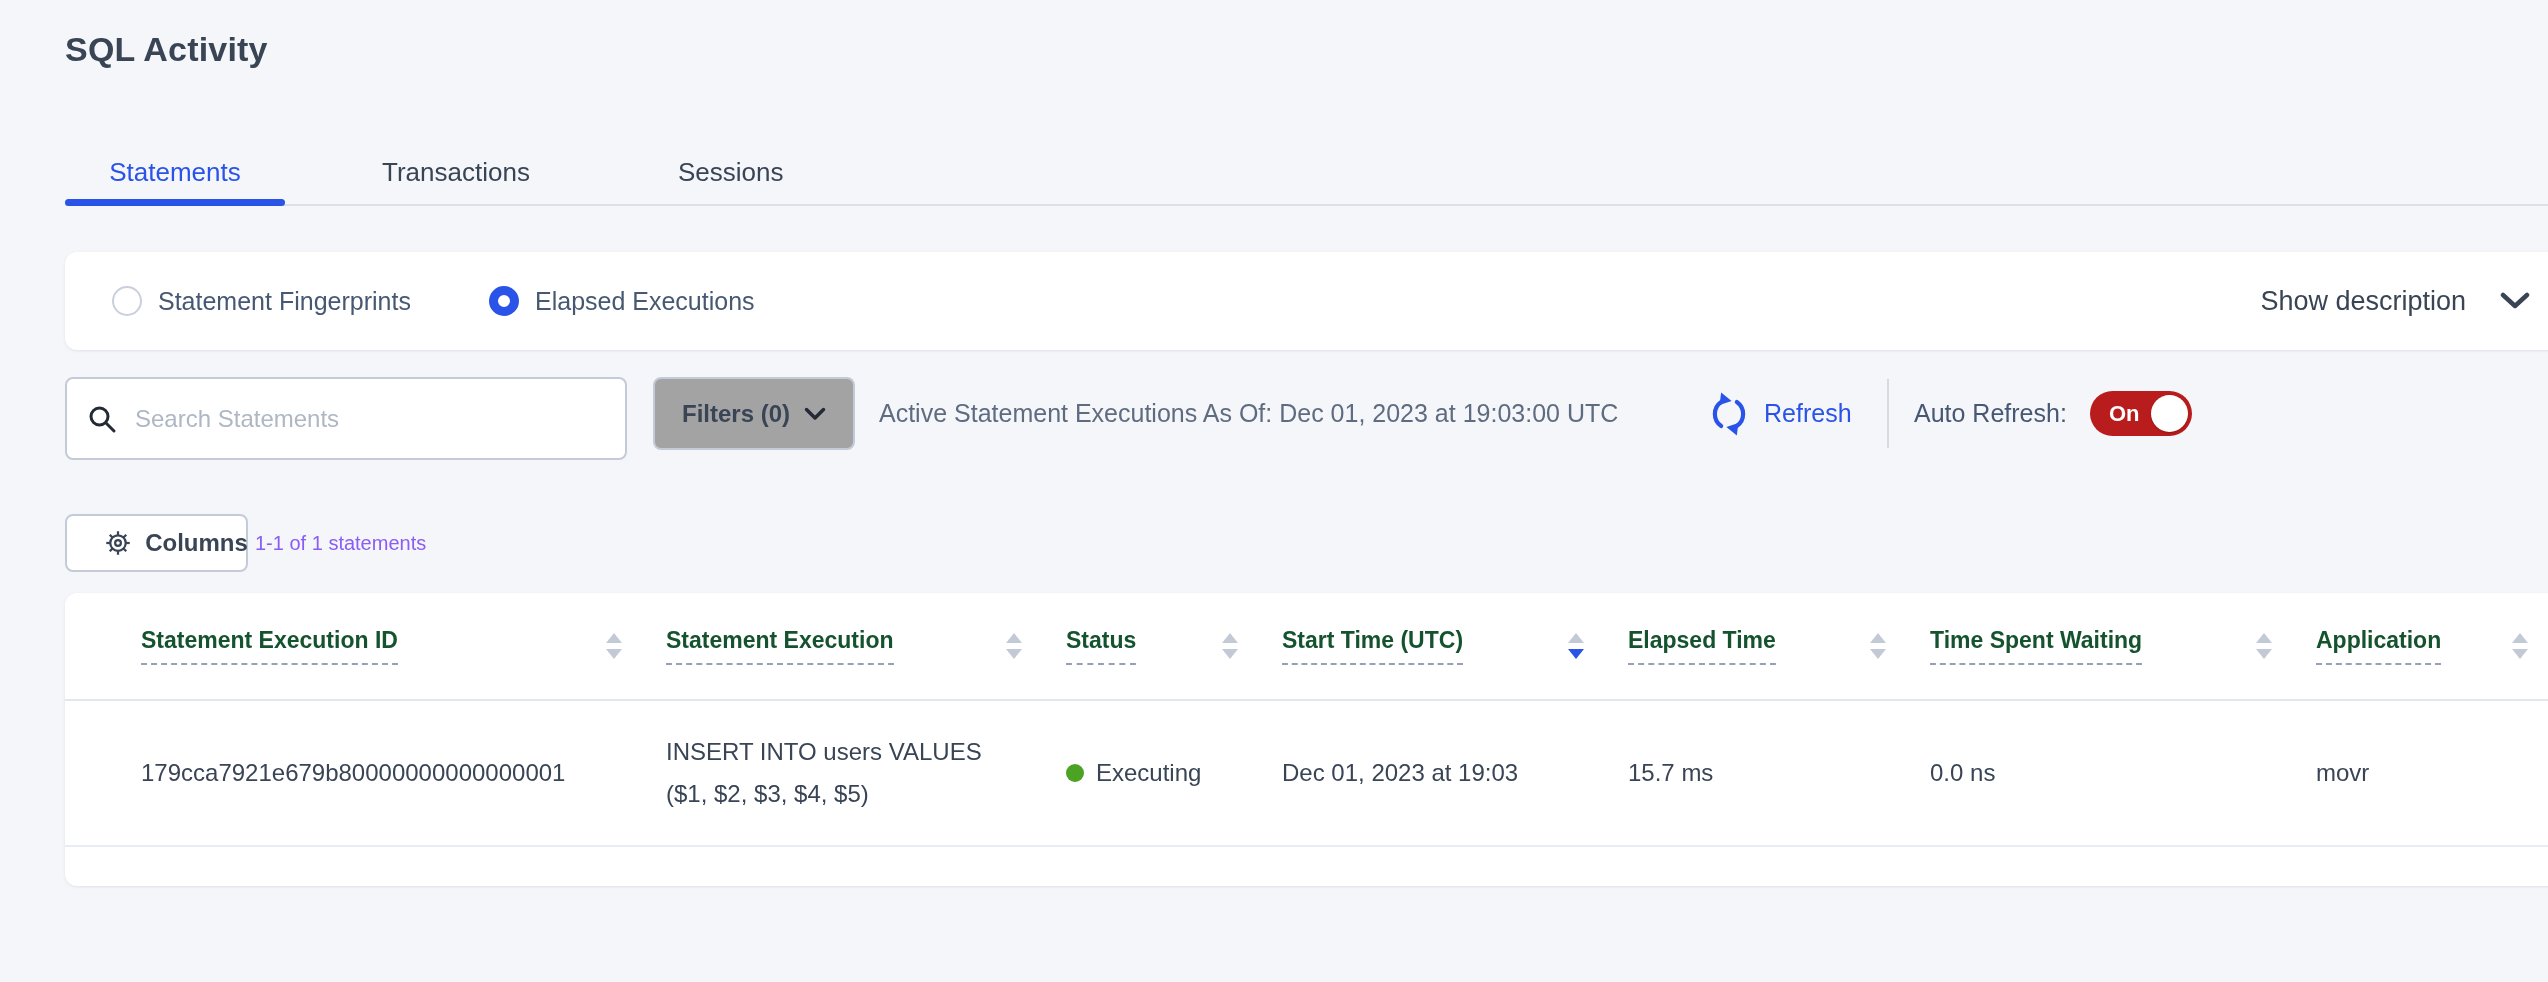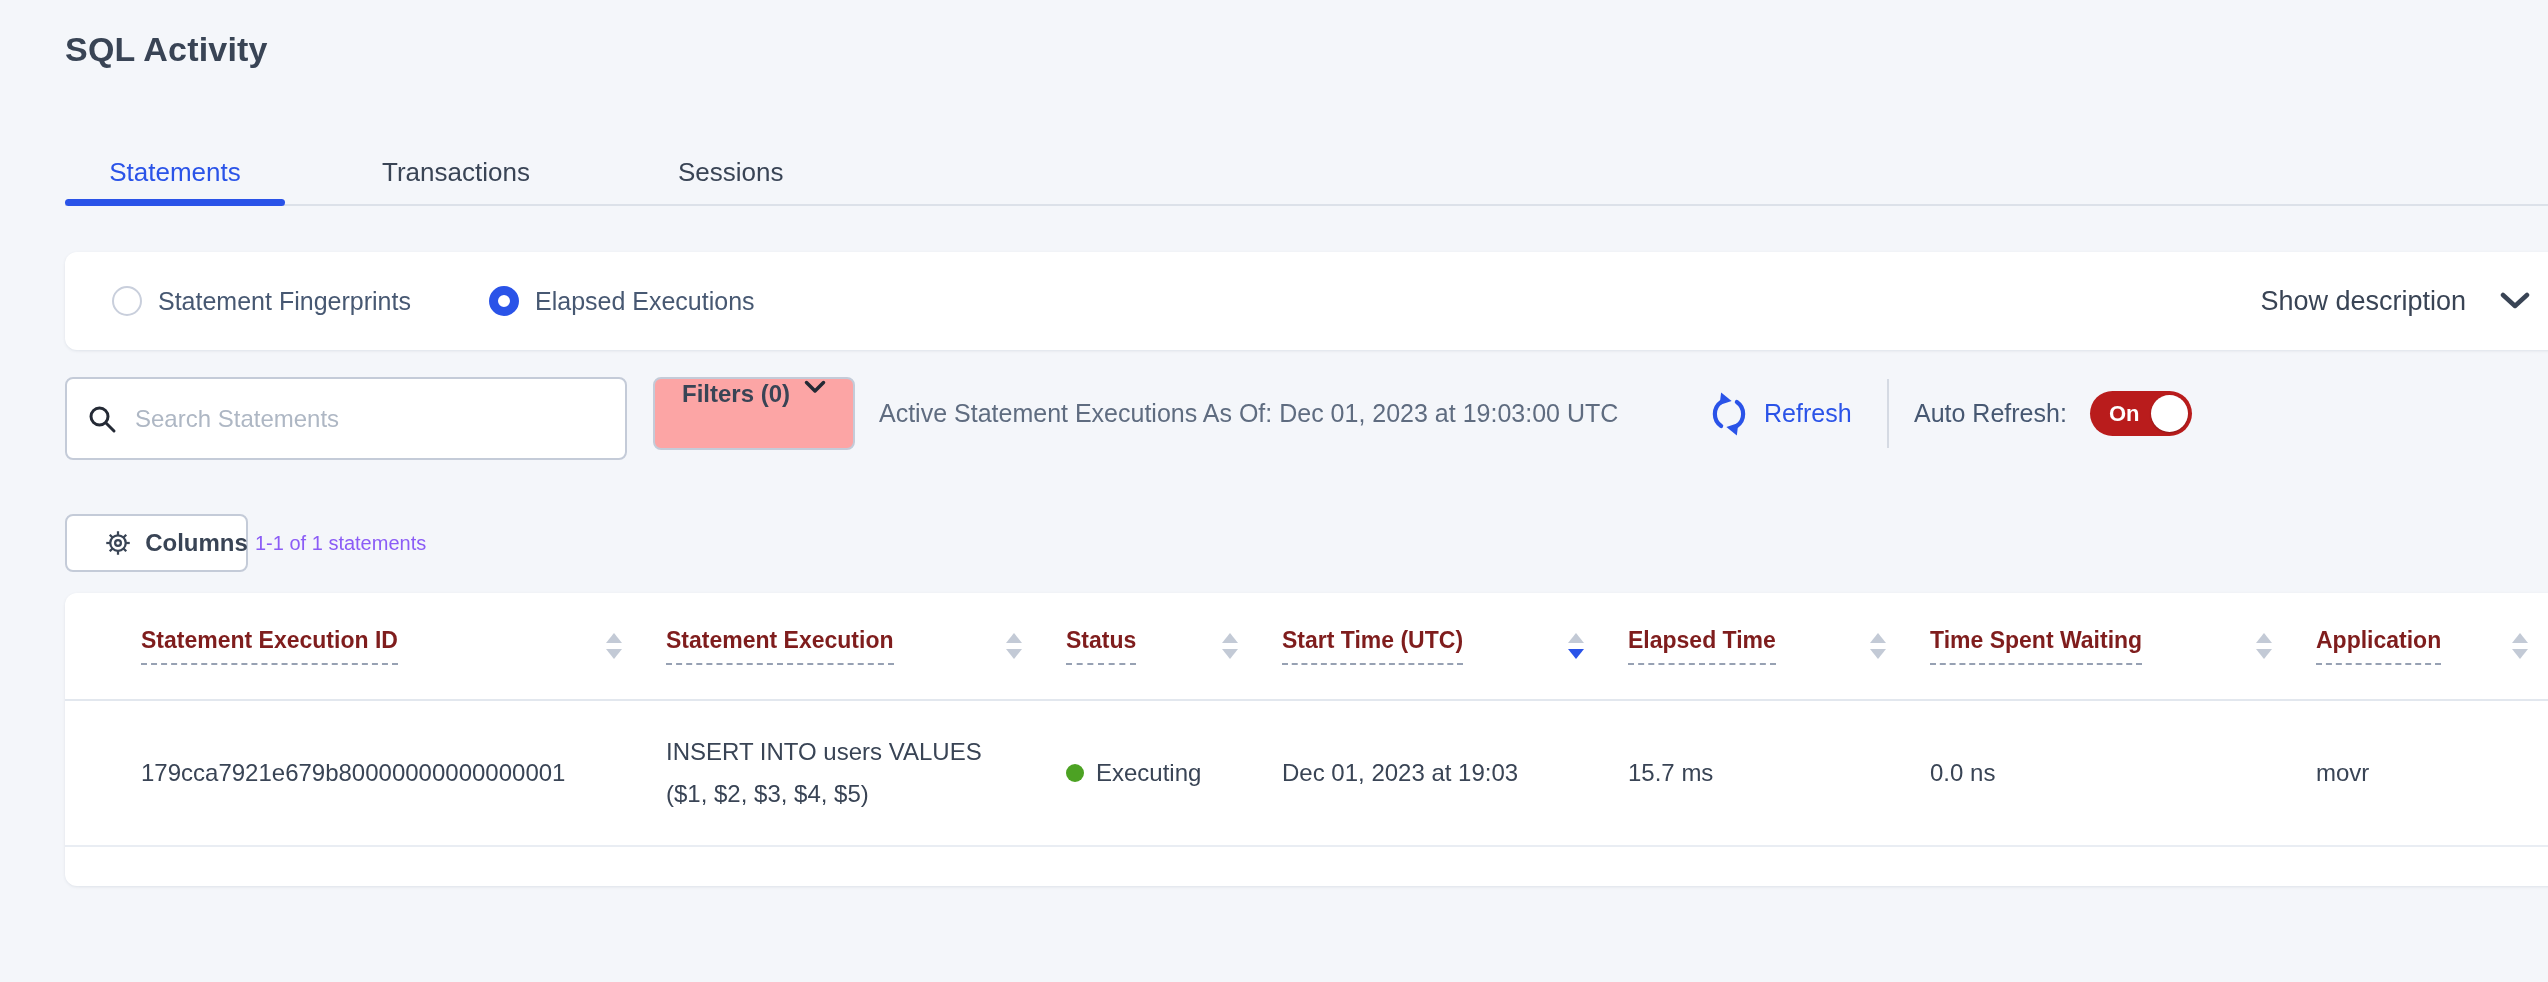--- a/index.html
+++ b/index.html
@@ -53,22 +53,22 @@
     background:#fff;border:2px solid #C4CBD8;border-radius:8px;
     display:flex;align-items:center;padding:0 20px;gap:16px;
   }
   .search-box input{
     border:none;outline:none;flex:1;font-family:"Liberation Sans",sans-serif;
     font-size:24px;color:#394455;background:transparent;
   }
   .search-box input::placeholder{color:#AEB7C4;}
   .filters-btn{
     position:absolute;left:653px;width:202px;height:73px;box-sizing:border-box;
-    background:#fca5a5;border:2px solid #C4CBD8;border-radius:8px;cursor:pointer;
-    display:flex;align-items:flex-start;justify-content:center;gap:14px;
+    background:#a3a3a3;border:2px solid #C4CBD8;border-radius:8px;cursor:pointer;
+    display:flex;align-items:center;justify-content:center;gap:14px;
     font-family:"Liberation Sans",sans-serif;font-size:24px;font-weight:700;color:#394455;
   }
   .asof{
     position:absolute;left:879px;top:0;height:73px;display:flex;align-items:center;
     font-size:25px;color:#5F6C80;white-space:nowrap;
   }
   .refresh{
     position:absolute;left:1706px;top:0;height:73px;display:flex;align-items:center;gap:12px;
     color:#2A53E8;font-size:25px;font-weight:500;cursor:pointer;white-space:nowrap;
   }
@@ -105,21 +105,21 @@
   
   .table-card{top:593px;height:293px;overflow:hidden;}
   .thead,.trow{display:flex;padding-left:76px;box-sizing:border-box;}
   .thead{height:108px;align-items:center;border-bottom:2px solid #E2E7EE;}
   .trow{height:146px;align-items:center;border-bottom:2px solid #E9EDF3;}
   .th,.td{flex:none;box-sizing:border-box;padding-right:44px;}
   .c1{width:525px;} .c2{width:400px;} .c3{width:216px;} .c4{width:346px;}
   .c5{width:302px;} .c6{width:386px;} .c7{flex:1;}
   .th{display:flex;align-items:center;justify-content:space-between;cursor:pointer;}
   .th-label{
-    font-size:23px;font-weight:700;color:#7f1d1d;white-space:nowrap;
+    font-size:23px;font-weight:700;color:#14532d;white-space:nowrap;
     border-bottom:2px dashed #97A1B3;padding-bottom:9px;
   }
   .sorter{display:flex;flex-direction:column;gap:6px;flex:none;margin-left:12px;}
   .tri{width:0;height:0;border-left:8px solid transparent;border-right:8px solid transparent;}
   .tri.up{border-bottom:10px solid #C3CAD6;}
   .tri.down{border-top:10px solid #C3CAD6;}
   .tri.down.active{border-top-color:#2A53E8;}
   .td{font-size:24px;color:#394455;white-space:nowrap;}
   .td .sql{white-space:pre-line;line-height:42px;}
   .status-cell{display:flex;align-items:center;gap:12px;}

